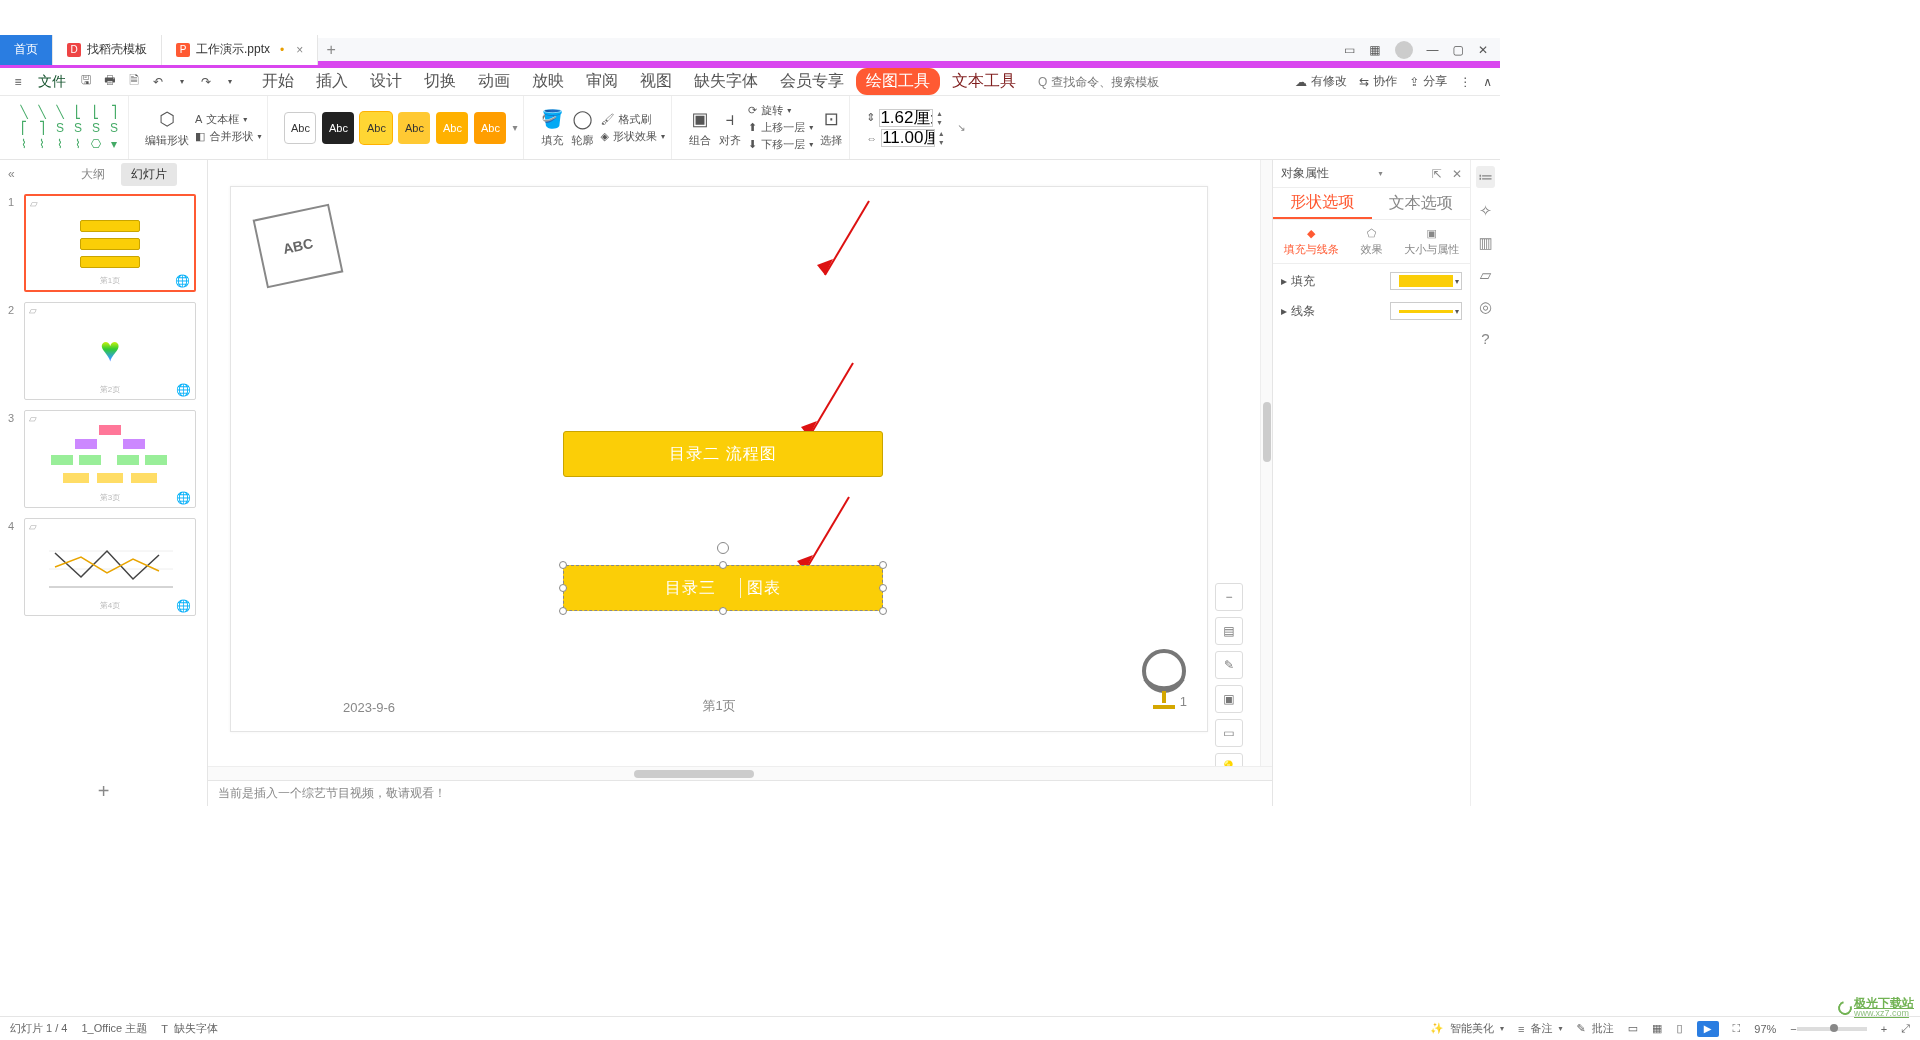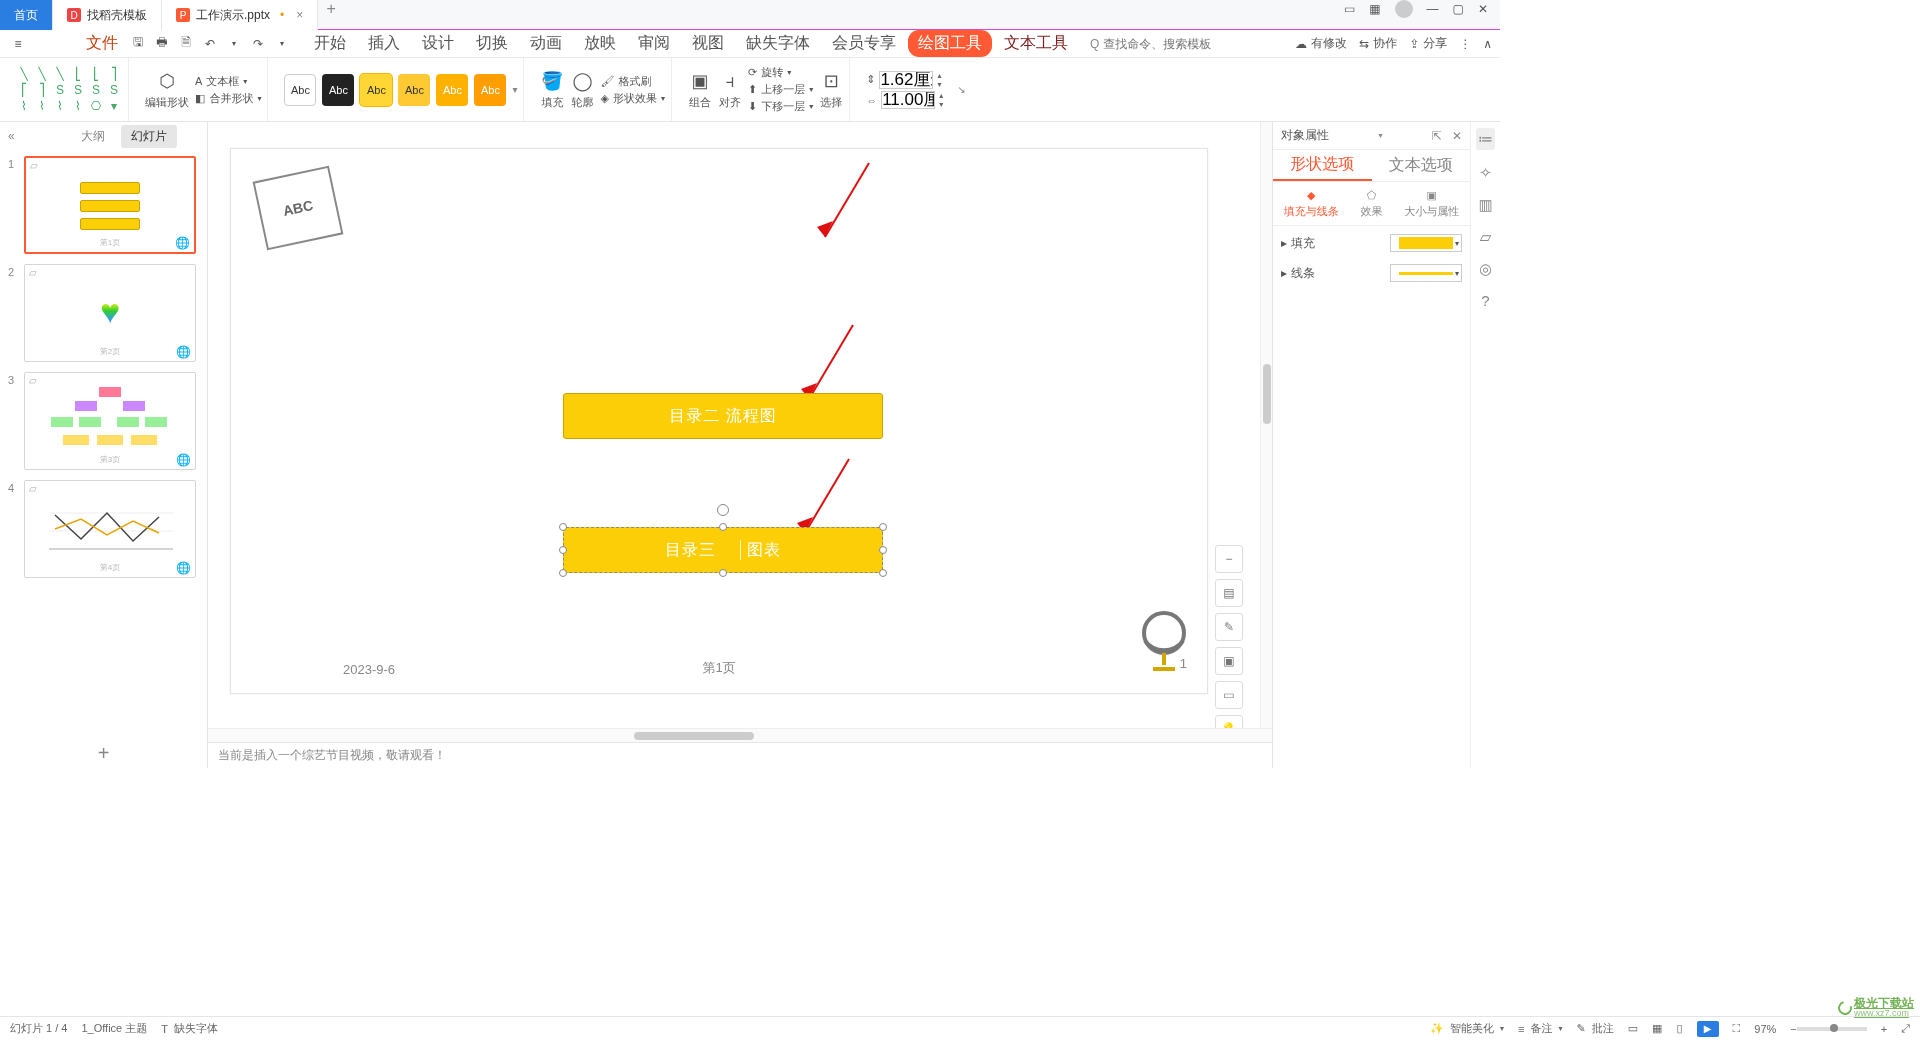--- a/index.html
+++ b/index.html
@@ -1,34 +1,34 @@
 <!DOCTYPE html>
 <html><head>
 <meta charset="utf-8">
 <style>
 * { margin:0; padding:0; box-sizing:border-box; font-family:"Microsoft YaHei","PingFang SC",sans-serif; }
 body { background:#fff; font-size:12px; color:#333; overflow:hidden; width:1500px; height:812px; }
 
 
-.titlebar { height:30px; background:#f7f8fa; display:flex; align-items:flex-start; border-bottom:1px solid #d946ef; }
+.titlebar { height:30px; background:#f7f8fa; display:flex; align-items:center; border-bottom:7px solid #d946ef;margin-top:38px; }
 .tab { height:30px; padding:0 14px; display:flex; align-items:center; gap:6px; font-size:12px; border-right:1px solid #e5e5e5; cursor:pointer; }
 .tab.home { background:#2a7de1; color:#fff; }
 .tab.tpl { background:#fff; }
 .tab.active { background:#fff; }
 .tab .ticon { width:14px; height:14px; display:flex; align-items:center; justify-content:center; }
 .tab .dirty { color:#e89e00; margin-left:4px; }
 .tab .close { color:#888; margin-left:6px; }
 .newtab { width:26px; text-align:center; color:#888; font-size:16px; cursor:pointer; }
 .titlebar .spacer { flex:1; }
 .win-ctrls { display:flex; align-items:center; gap:14px; padding:0 12px; color:#555; }
 .win-ctrls span { cursor:pointer; }
 
 
 .menurow { height:28px; display:flex; align-items:center; padding:0 8px; gap:4px; border-bottom:1px solid #e9e9e9; }
-.menurow .mbtn { padding:2px 6px; color:#c2410c; cursor:pointer; border-radius:3px; font-size:16px;margin-left:48px; }
+.menurow .mbtn { padding:2px 6px; color:#14532d; cursor:pointer; border-radius:3px; font-size:14px; }
 .menurow .mico { width:20px; height:20px; display:flex; align-items:center; justify-content:center; color:#555; cursor:pointer; }
 .menurow .tabs { display:flex; gap:2px; margin-left:8px; }
 .menurow .rtab { padding:3px 10px; cursor:pointer; color:#555; font-size:16px; }
 .menurow .rtab.active { background:#ff5a33; color:#fff; border-radius:11px; }
 .menurow .rtab.text { color:#7f1d1d;font-family:Liberation Serif, serif; }
 .menurow .search { margin-left:8px; display:flex; align-items:center; gap:4px; color:#888; }
 .menurow .search input { border:none; outline:none; background:transparent; font-size:12px; width:110px; }
 .menurow .right { margin-left:auto; display:flex; align-items:center; gap:12px; color:#555; }
 .menurow .right .rbtn { display:flex; align-items:center; gap:4px; cursor:pointer; }
 

